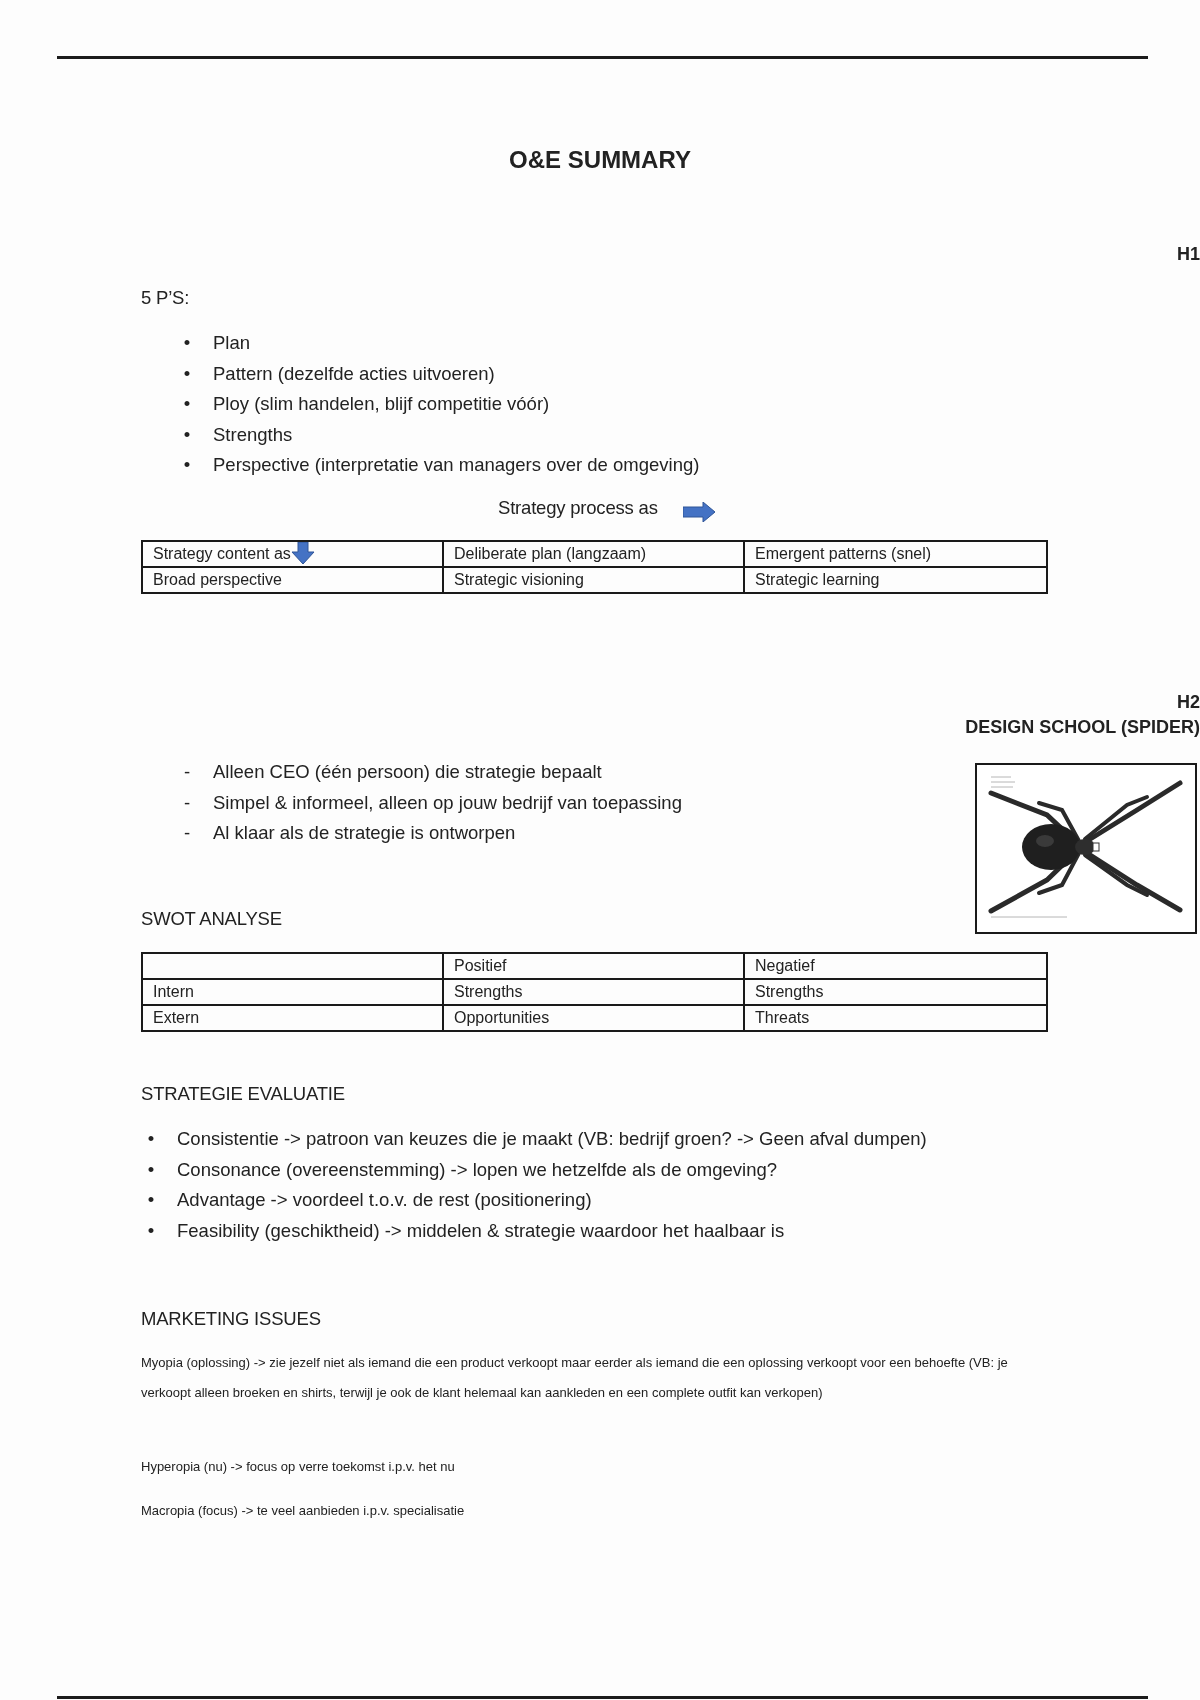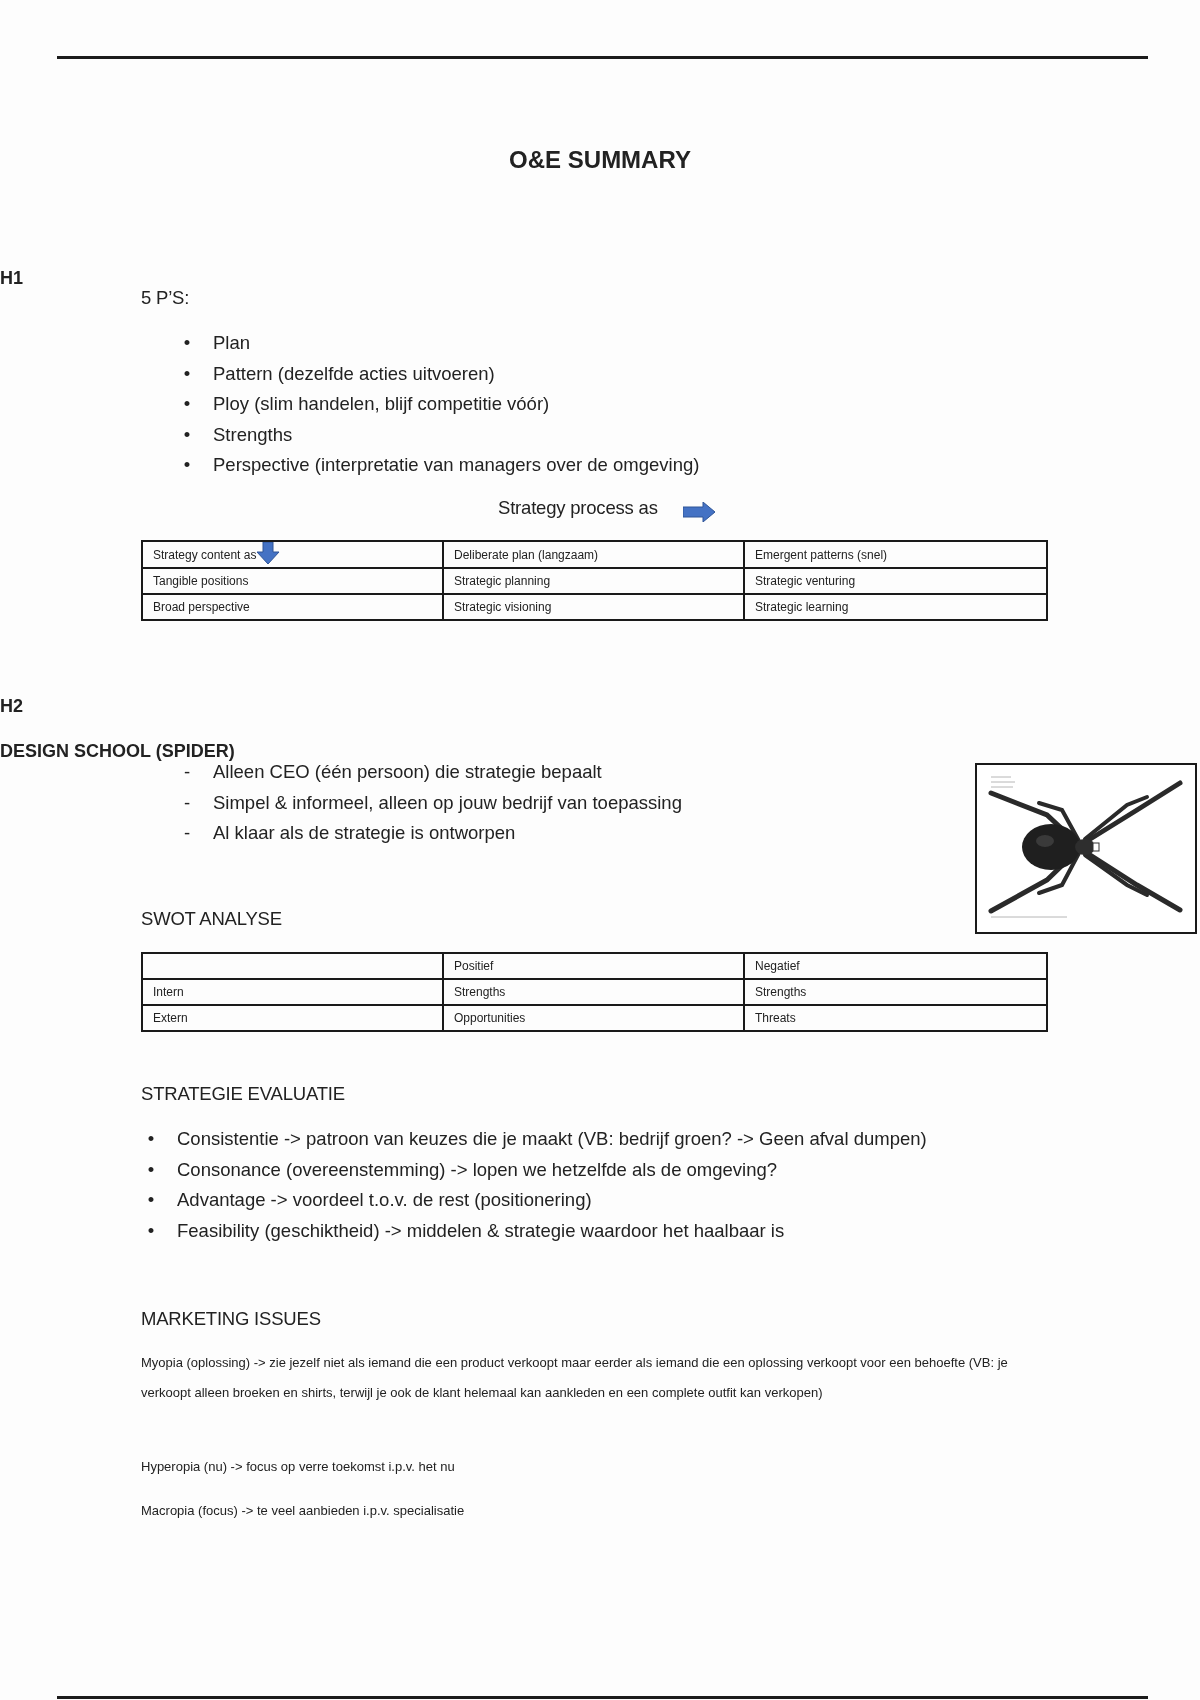--- a/index.html
+++ b/index.html
@@ -4,30 +4,30 @@
 <style>
   html, body { margin: 0; padding: 0; }
   body {
     width: 1200px; height: 1700px; position: relative; overflow: hidden;
     background: #fdfdfd; color: #222;
     font-family: "Liberation Sans", sans-serif; font-size: 19px;
   }
   .rule { position: absolute; left: 57px; width: 1091px; height: 3px; background: #1c1c1c; }
   .abs { position: absolute; }
   .title { left: 0; width: 1200px; top: 146px; text-align: center; font-weight: bold; font-size: 24px; }
-  .h { left: 0; width: 1200px; text-align: left; font-weight: bold; font-size: 18px; margin-top: 24px; }
+  .h { left: 0; width: 1200px; text-align: right; font-weight: bold; font-size: 18px; }
   .label { font-size: 18.5px; letter-spacing: -0.2px; }
   ul.bul { list-style: none; margin: 0; padding: 0; position: absolute; }
   ul.bul li { position: relative; height: 30.5px; line-height: 30px; font-size: 18.5px; white-space: nowrap; }
   ul.bul li .mark { position: absolute; left: 0; top: 0; width: 20px; text-align: center; }
   ul.bul li .txt { position: absolute; left: 36px; top: 0; }
   table.grid { position: absolute; border-collapse: collapse; table-layout: fixed; }
   table.grid td {
     border: 2px solid #1a1a1a; height: 24px; padding: 0 10px;
-    font-size: 12px; line-height: 24px; white-space: nowrap; overflow: visible;
+    font-size: 16px; line-height: 24px; white-space: nowrap; overflow: visible;
   }
   .para { font-size: 13px; line-height: 30px; }
   .spider-box { position: absolute; left: 975px; top: 763px; width: 218px; height: 167px; border: 2px solid #1a1a1a; background: #fff; }
 </style>
 </head>
 <body>
 
 <div class="rule" style="top:56px;"></div>
 
 <div class="abs title">O&amp;E SUMMARY</div>
@@ -74,33 +74,28 @@
     </colgroup>
   <tbody>
       <tr>
     <td><span>Strategy content as</span><svg width="24" height="22" style="vertical-align:-5px;">
             <polygon points="7,0 17,0 17,10 23,10 12,22 1,10 7,10" fill="#4472C4" stroke="#2F5597" stroke-width="1"></polygon>
           </svg></td>
     <td>Deliberate plan (langzaam)</td>
     <td>Emergent patterns (snel)</td>
   </tr>
   <tr>
-    <td>Tangible positions</td>
-    <td>Strategic planning</td>
-    <td>Strategic venturing</td>
-  </tr>
-  <tr>
     <td>Broad perspective</td>
     <td>Strategic visioning</td>
     <td>Strategic learning</td>
   </tr>
 </tbody>
   </table>
 
-<div class="abs h" style="top:672px;">H2</div>
+<div class="abs h" style="top:692px;">H2</div>
 <div class="abs h" style="top:717px;">DESIGN SCHOOL (SPIDER)</div>
 
 <ul class="bul" style="left:177px; top:757px;">
   <li>
       <span class="mark">-</span>
       <span class="txt">Alleen CEO (één persoon) die strategie bepaalt</span>
     </li>
   <li>
       <span class="mark">-</span>
       <span class="txt">Simpel &amp; informeel, alleen op jouw bedrijf van toepassing</span>

